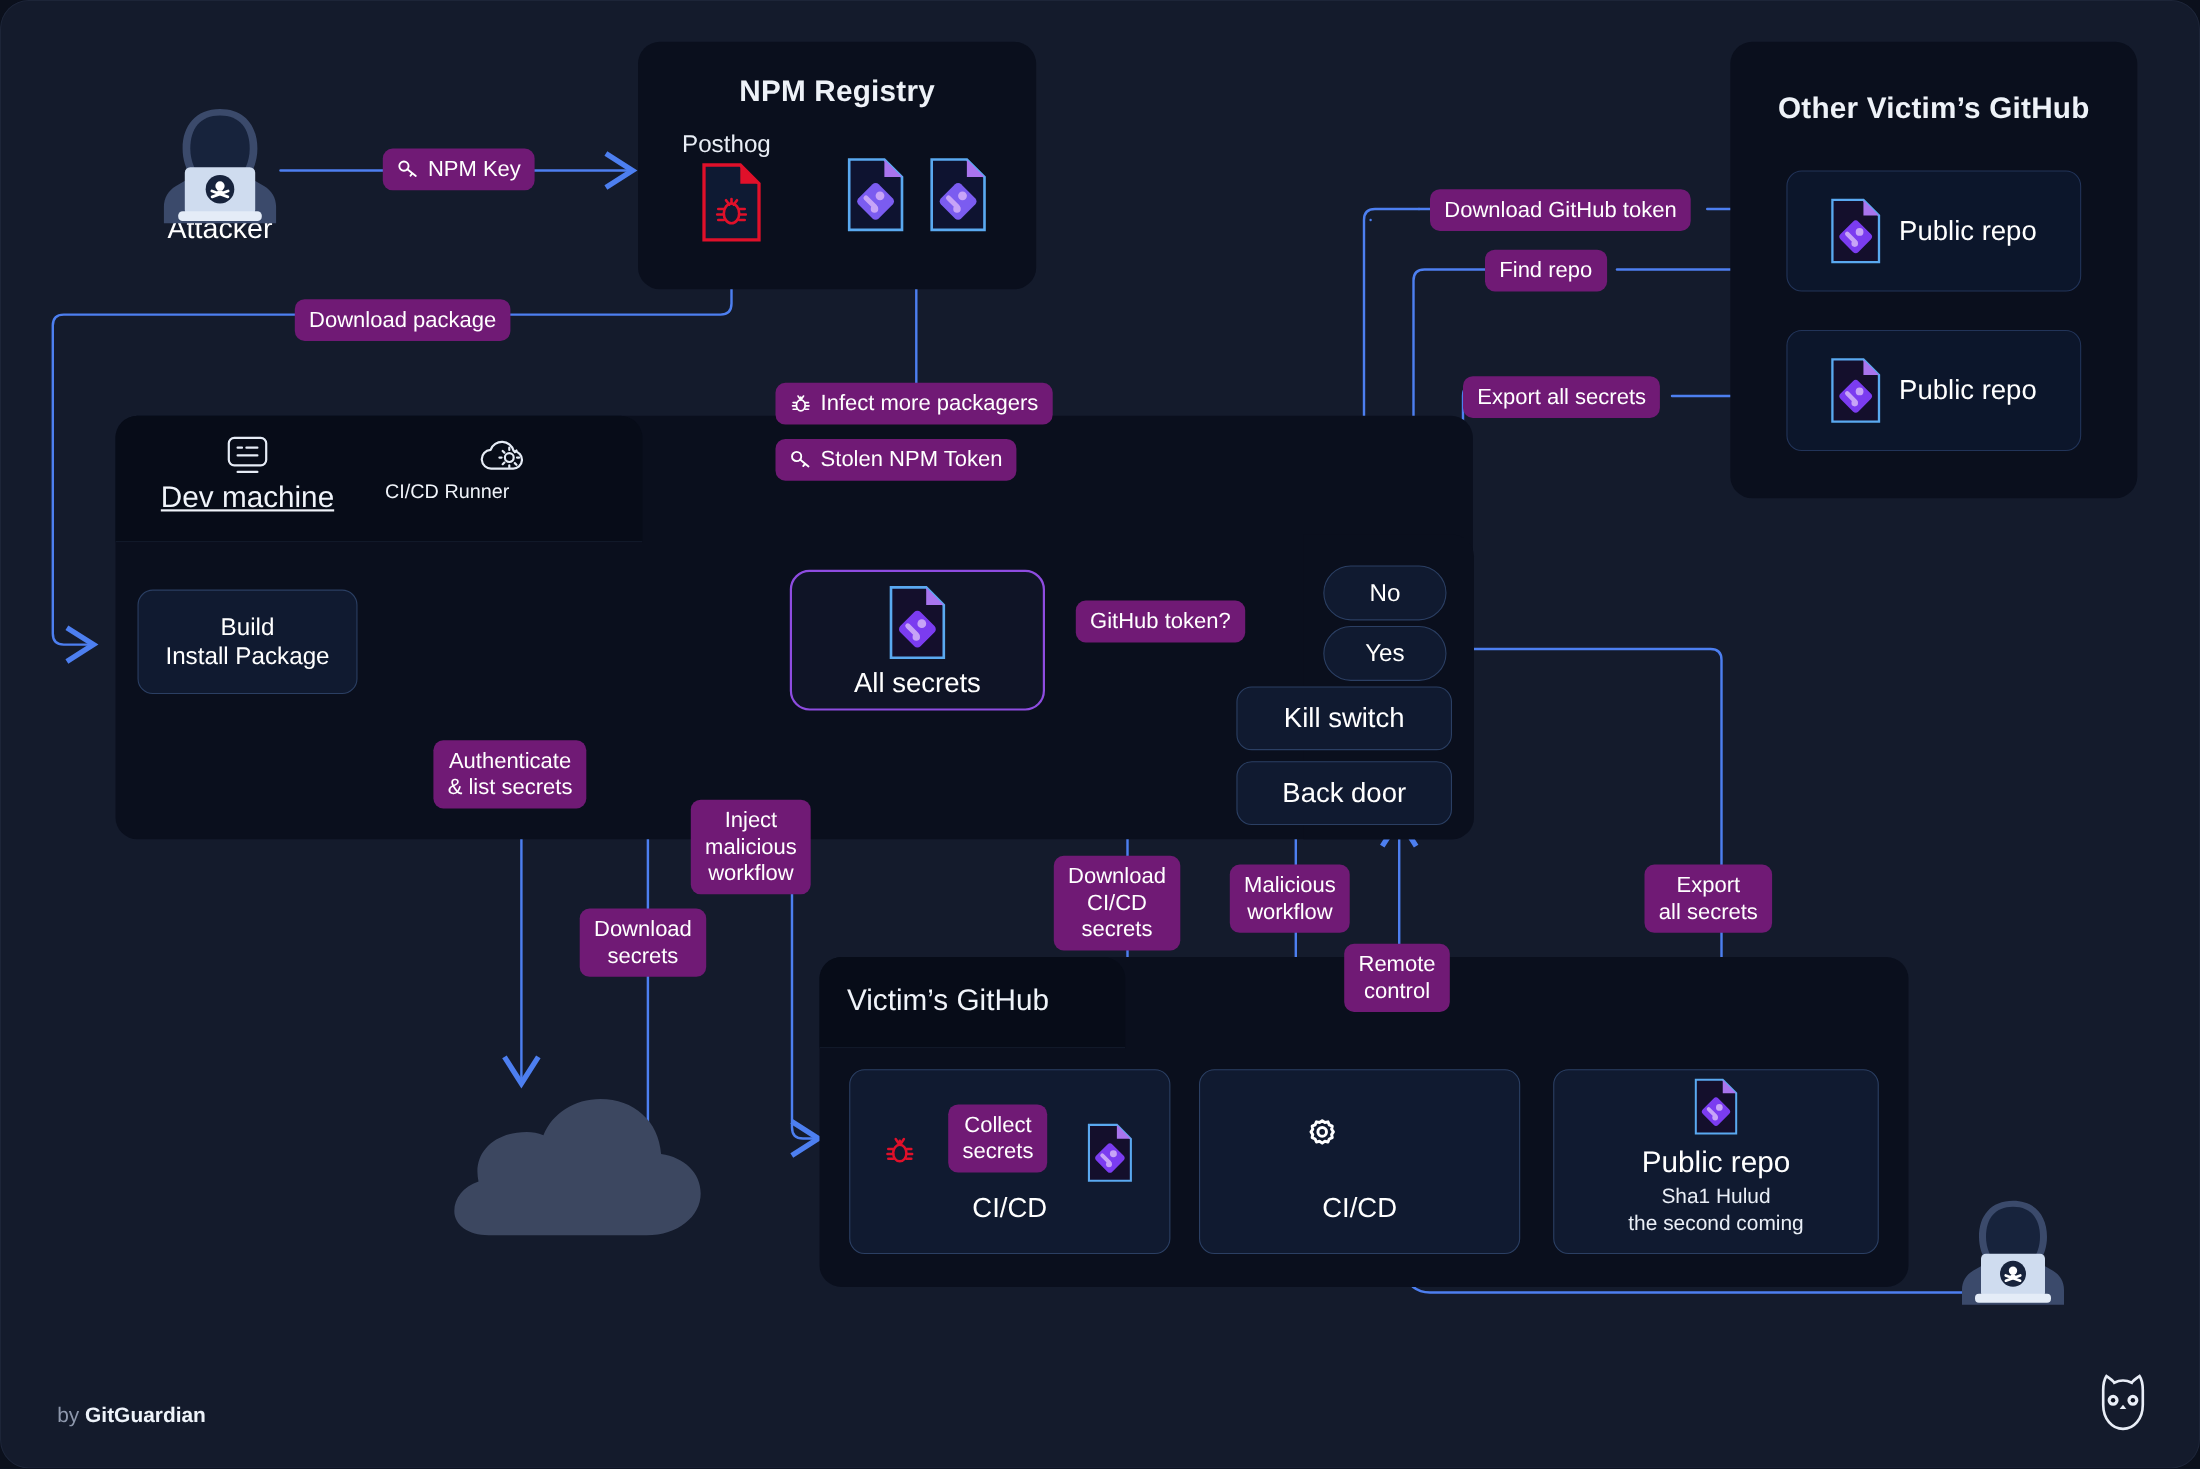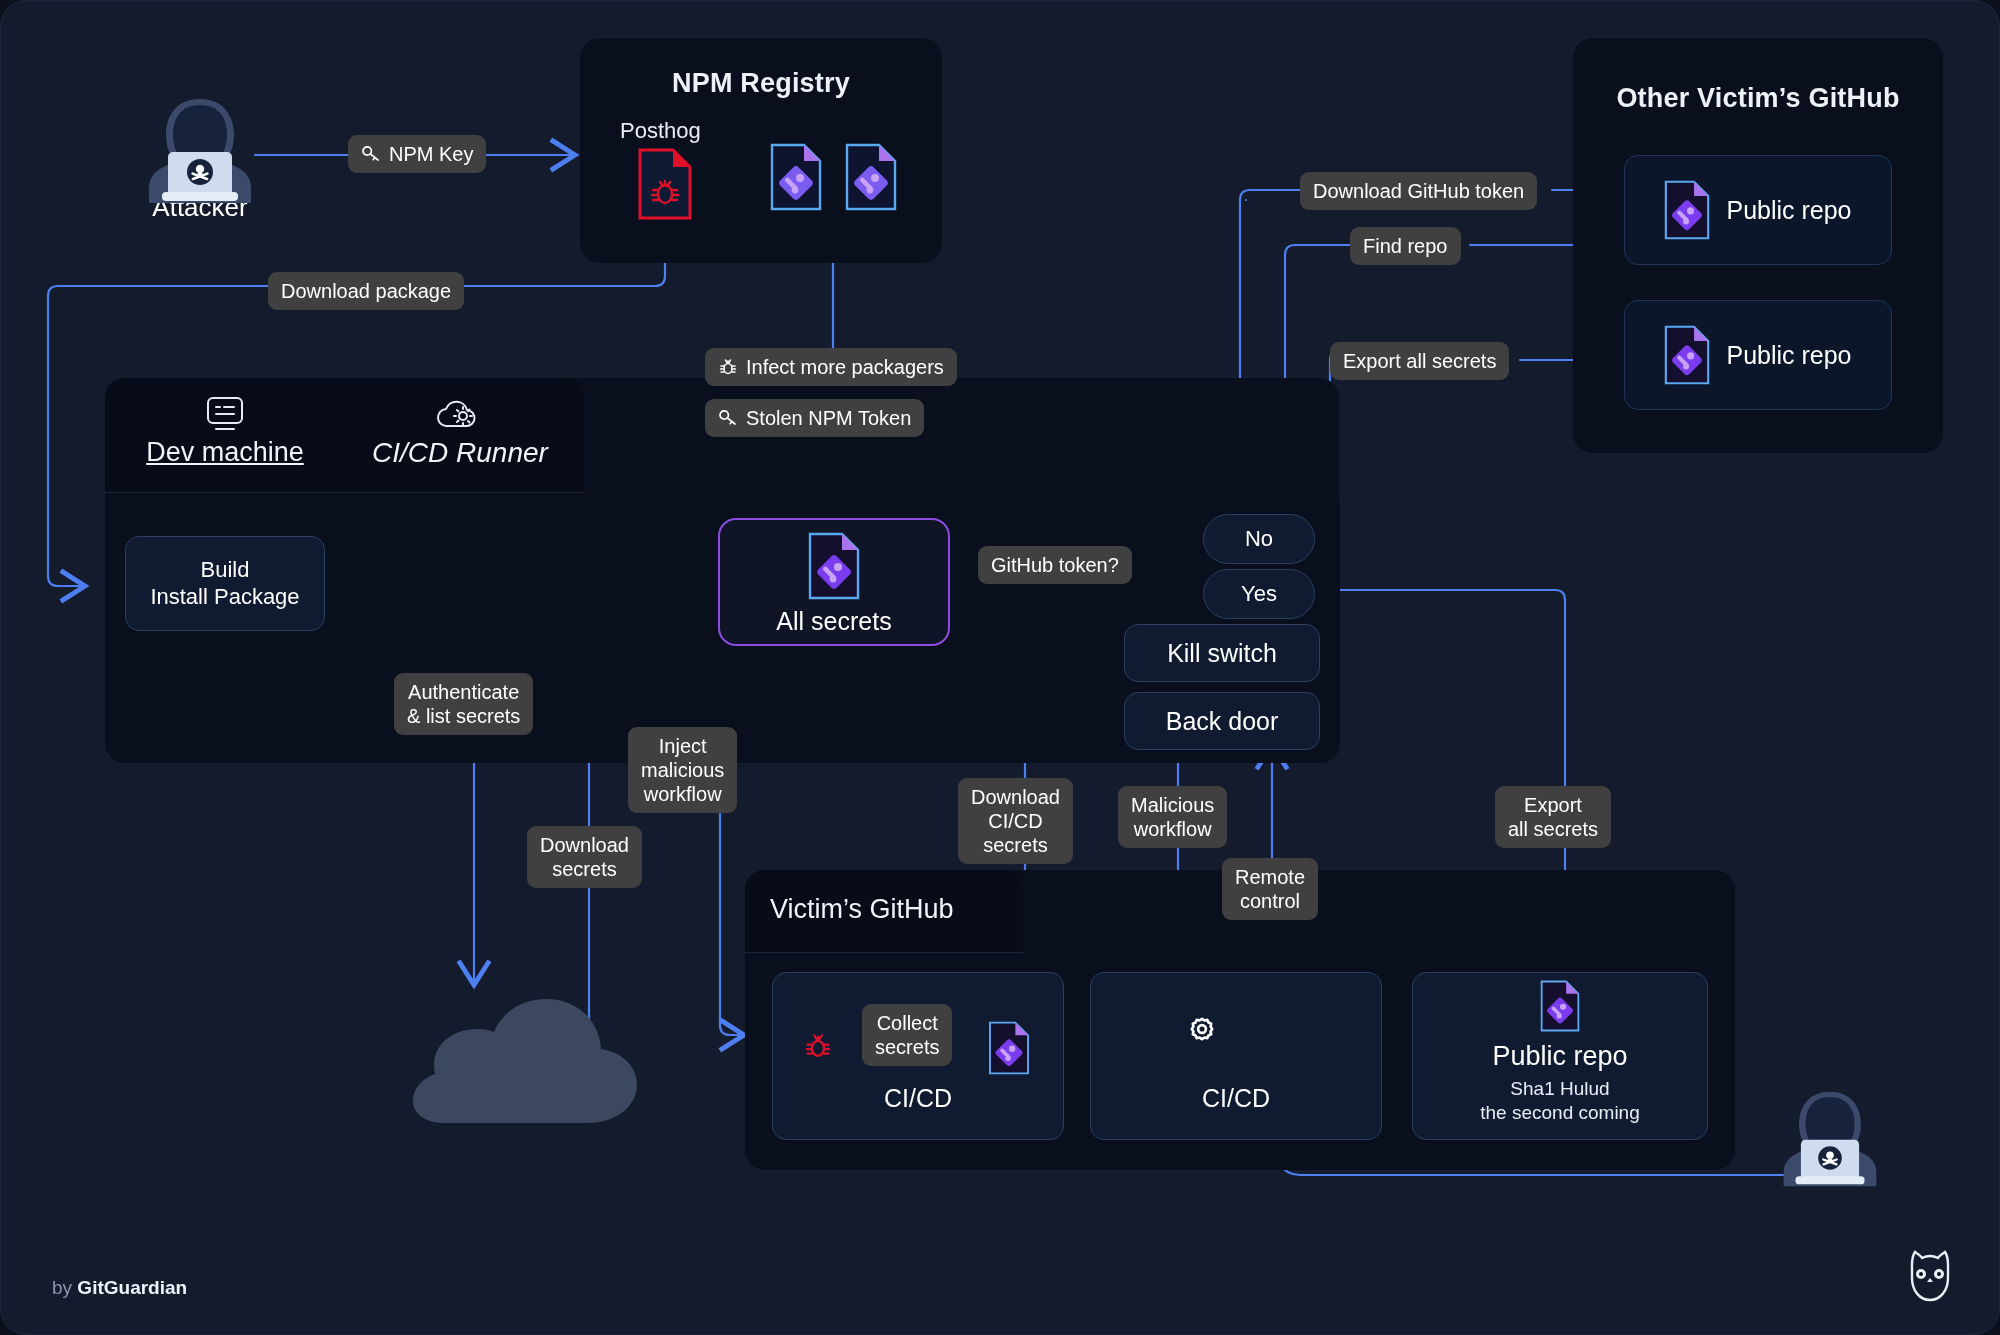--- a/index.html
+++ b/index.html
@@ -19,21 +19,21 @@
 
   .node{position:absolute;background:#101a30;border:1px solid #2b3f63;
         border-radius:14px;box-sizing:border-box;display:flex;flex-direction:column;
         align-items:center;justify-content:center;color:#fff;text-align:center;
         font-size:22px;line-height:1.22;z-index:12;}
   .node.pill{border-radius:26px;font-size:22px;}
   .node.secrets{border:2px solid #8e4ce0;background:#0f1426;border-radius:18px;font-size:25px;}
   .node.repo{background:#0c1striped;}
   .node.repo{background:#0c162b;border:1px solid #223459;}
 
-  .label{position:absolute;background:#404040;color:#fff;border-radius:9px;
+  .label{position:absolute;background:#701a75;color:#fff;border-radius:9px;
          padding:7px 13px;font-size:20px;line-height:1.2;text-align:center;
          white-space:pre-line;z-index:20;box-sizing:border-box;
          display:flex;align-items:center;justify-content:center;gap:8px;}
 
   .cap{color:#fff;font-size:26px;position:absolute;text-align:center;width:100%;}
   .sub{font-size:19px;color:#e9eef6;line-height:1.3;margin-top:4px;}
 
   .cloud{position:absolute;z-index:11;}
   .cloudtxt{position:absolute;width:100%;text-align:center;color:#fff;
             font-size:25px;line-height:1.28;z-index:12;}
@@ -195,21 +195,21 @@
   </div>
   <div style="position:absolute;left:130px;top:437px;width:190px;text-align:center;color:#f0f4fa;font-size:27px;z-index:14;text-decoration:underline;">Dev machine</div>
 
   <div style="position:absolute;left:435px;top:396px;z-index:14;">
     <svg width="44" height="36" viewBox="0 0 44 36" fill="none" stroke="#e6ecf6" stroke-width="2">
       <path d="M12 30h19a8 8 0 0 0 1-16 11 11 0 0 0-21-1 7.5 7.5 0 0 0 1 17z" stroke-linejoin="round"></path>
       <circle cx="28" cy="20" r="4"></circle>
       <path d="M28 13v-2M28 29v-2M35 20h2M19 20h2M33 15l1.5-1.5M22 26l1.5-1.5M33 25l1.5 1.5M22 14l1.5 1.5" stroke-linecap="round"></path>
     </svg>
   </div>
-  <div style="position:absolute;left:350px;top:437px;width:220px;text-align:center;color:#f0f4fa;font-size:28px;z-index:14;font-style:italic;">CI/CD Runner</div>
+  <div style="position:absolute;left:350px;top:437px;width:220px;color:#f0f4fa;font-size:18px;z-index:14;">CI/CD Runner</div>
 
   <div class="node" style="left:125px;top:536px;width:200px;height:95px;">
     <span style="white-space:pre-line;">Build
 Install Package</span>
   </div>
 
   <div class="label" style="left:394px;top:673px;">Authenticate
 &amp; list secrets</div>
 
   <div class="node secrets" style="left:718px;top:518px;width:232px;height:128px;">

